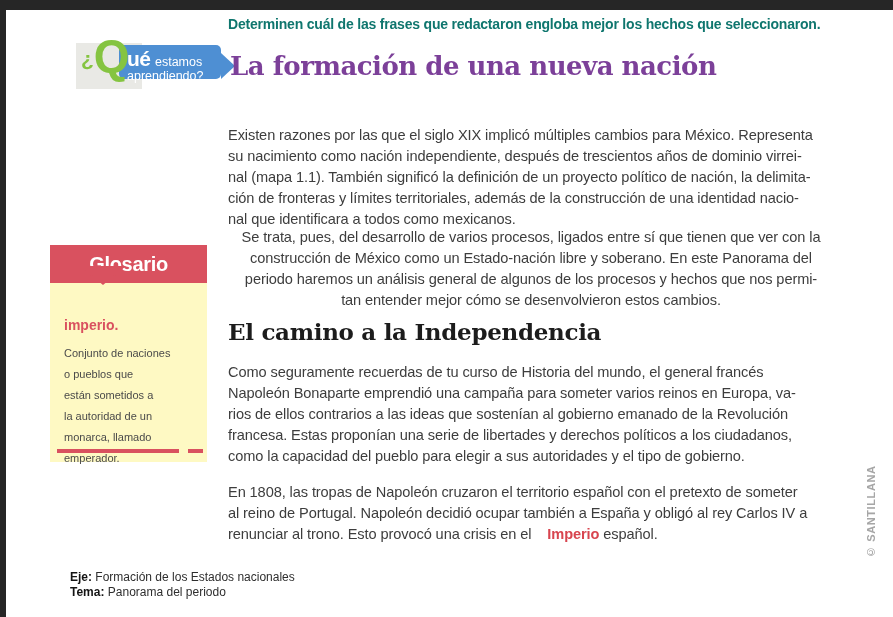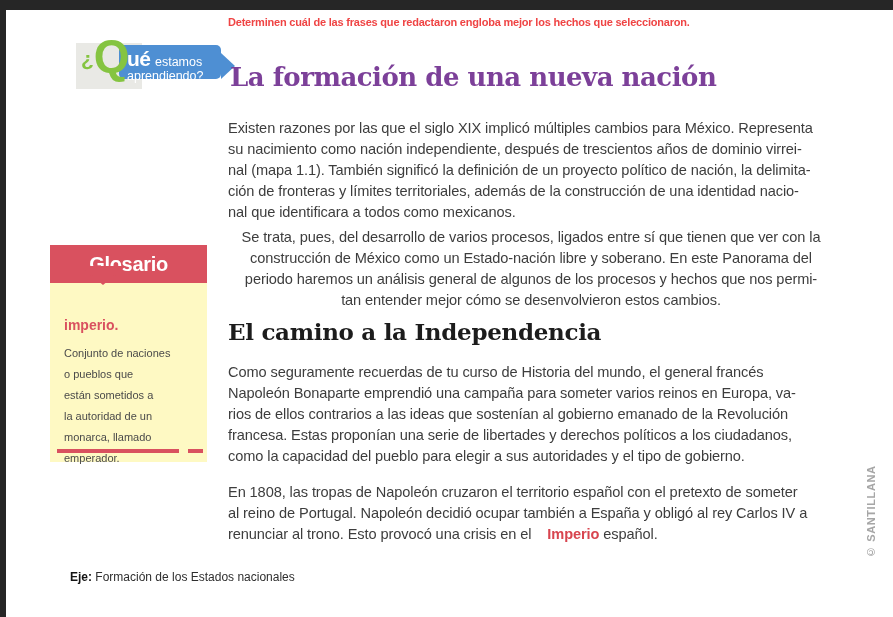--- a/index.html
+++ b/index.html
@@ -5,21 +5,21 @@
   html,body { margin:0; padding:0; background:#fff; }
   .page {
     position:relative; width:893px; height:617px; background:#ffffff;
     overflow:hidden; font-family:"Liberation Sans", sans-serif;
   }
   .bar-top  { position:absolute; top:0; left:0; width:893px; height:10px; background:#262626; }
   .bar-left { position:absolute; top:0; left:0; width:6px; height:617px; background:#262626; }
 
   .instruction {
     position:absolute; left:228px; top:16px; width:620px;
-    font-size:11px; font-weight:bold; color:#ef4444; letter-spacing:-0.2px;
+    font-size:14px; font-weight:bold; color:#0f766e; letter-spacing:-0.2px;
   }
 
   
   .logo { position:absolute; left:76px; top:39px; width:160px; height:54px; }
   .logo-gray { position:absolute; left:0; top:4px; width:66px; height:46px; background:#e9e9e5; }
   .logo-q { position:absolute; left:5px; top:-6px; color:#85c441; font-weight:bold; line-height:1; }
   .logo-q .qm { font-size:21px; vertical-align:6px; }
   .logo-q .qq { font-size:46px; letter-spacing:-2px; }
   .logo-blue {
     position:absolute; left:43px; top:6px; width:102px; height:34px;
@@ -30,31 +30,31 @@
   .logo-ue { font-size:21px; font-weight:bold; letter-spacing:-0.5px; }
   .logo-small { font-size:12.5px; }
   .logo-line2 { font-size:12.5px; margin-top:1px; }
   .logo-arrow {
     position:absolute; left:145px; top:14px; width:0; height:0;
     border-top:13px solid transparent; border-bottom:13px solid transparent;
     border-left:14px solid #4e8fd3;
   }
 
   .title {
-    position:absolute; left:230px; top:45px;
+    position:absolute; left:230px; top:34px;
     font-family:"DejaVu Serif", serif; font-weight:bold; font-size:26px;
     color:#7c4099; letter-spacing:-0.5px;
   }
 
   .bodytext {
     position:absolute; left:228px; width:606px;
     font-size:14.6px; line-height:21px; color:#3d3d3d;
     white-space:pre-line; letter-spacing:-0.1px;
   }
-  .p1 { top:103px; }
+  .p1 { top:110px; }
   .p2 { top:212px;text-align:center; }
   .p3 { top:347px; }
   .p4 { top:467px; }
   .hl-red { color:#d8454f; font-weight:bold;margin-left:12px; }
 
   .h2 {
     position:absolute; left:228px; top:299px;
     font-family:"DejaVu Serif", serif; font-weight:700; font-size:23px;
     color:#1c1c1c; letter-spacing:-0.3px;
   }
@@ -144,14 +144,15 @@
 emperador.</div>
       <div class="gloss-line-long"></div>
       <div class="gloss-line-short"></div>
     </div>
   </aside>
 
   <div class="watermark">© SANTILLANA</div>
 
   <div class="footer">
     <div><b>Eje:</b><span> Formación de los Estados nacionales</span></div>
+    <div><b>Tema:</b><span> Panorama del periodo</span></div>
   </div>
 </div>
 
 </body></html>

